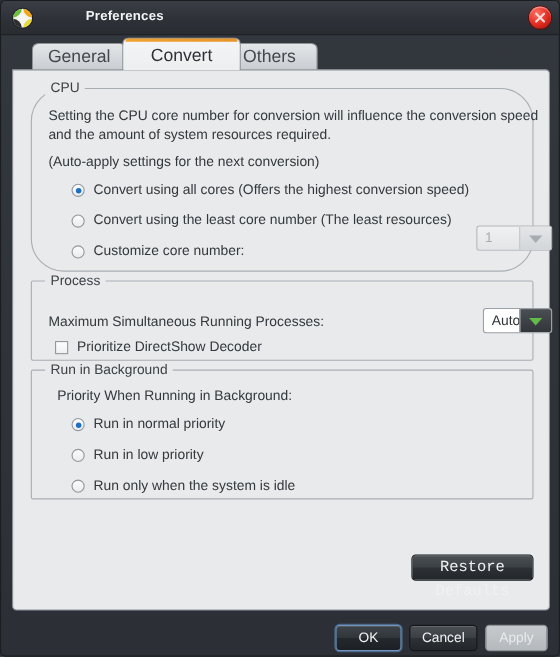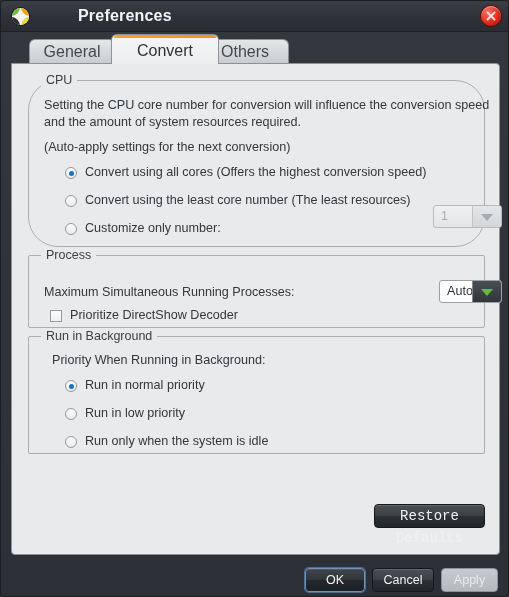--- a/index.html
+++ b/index.html
@@ -56,21 +56,21 @@
   #app-icon .q4 { left: 9px;  top: 9px;  background: #e7d93a; border-radius: 100% 0 0 0; }
   #app-icon .hub {
     position: absolute; left: 5px; top: 5px;
     width: 7px; height: 7px; border-radius: 50%;
     background: #f6f5f1;
   }
 
   #title-text {
     position: absolute;
     left: 38px; top: 6px;
-    font-size: 16px;
+    font-size: 12px;
     font-weight: bold;
     color: #f2f3f4;
     letter-spacing: 0.2px;
     padding-left: 39px;
   }
 
   #close-button {
     position: absolute;
     right: 9px; top: 5px;
     width: 20px; height: 20px;
@@ -385,21 +385,21 @@
         <div class="radio-label">Convert using all cores (Offers the highest conversion speed)</div>
       </div>
 
       <div class="radio-row" style="left:36px; top:112px;">
         <div class="radio"></div>
         <div class="radio-label">Convert using the least core number (The least resources)</div>
       </div>
 
       <div class="radio-row" style="left:36px; top:140px;">
         <div class="radio"></div>
-        <div class="radio-label">Customize only number:</div>
+        <div class="radio-label">Customize core number:</div>
       </div>
 
       <div class="combo" id="combo-cores">
         <div class="value">1</div>
         <div class="arrowbox">
             <div class="tri"></div>
           </div>
       </div>
     </div>
 

